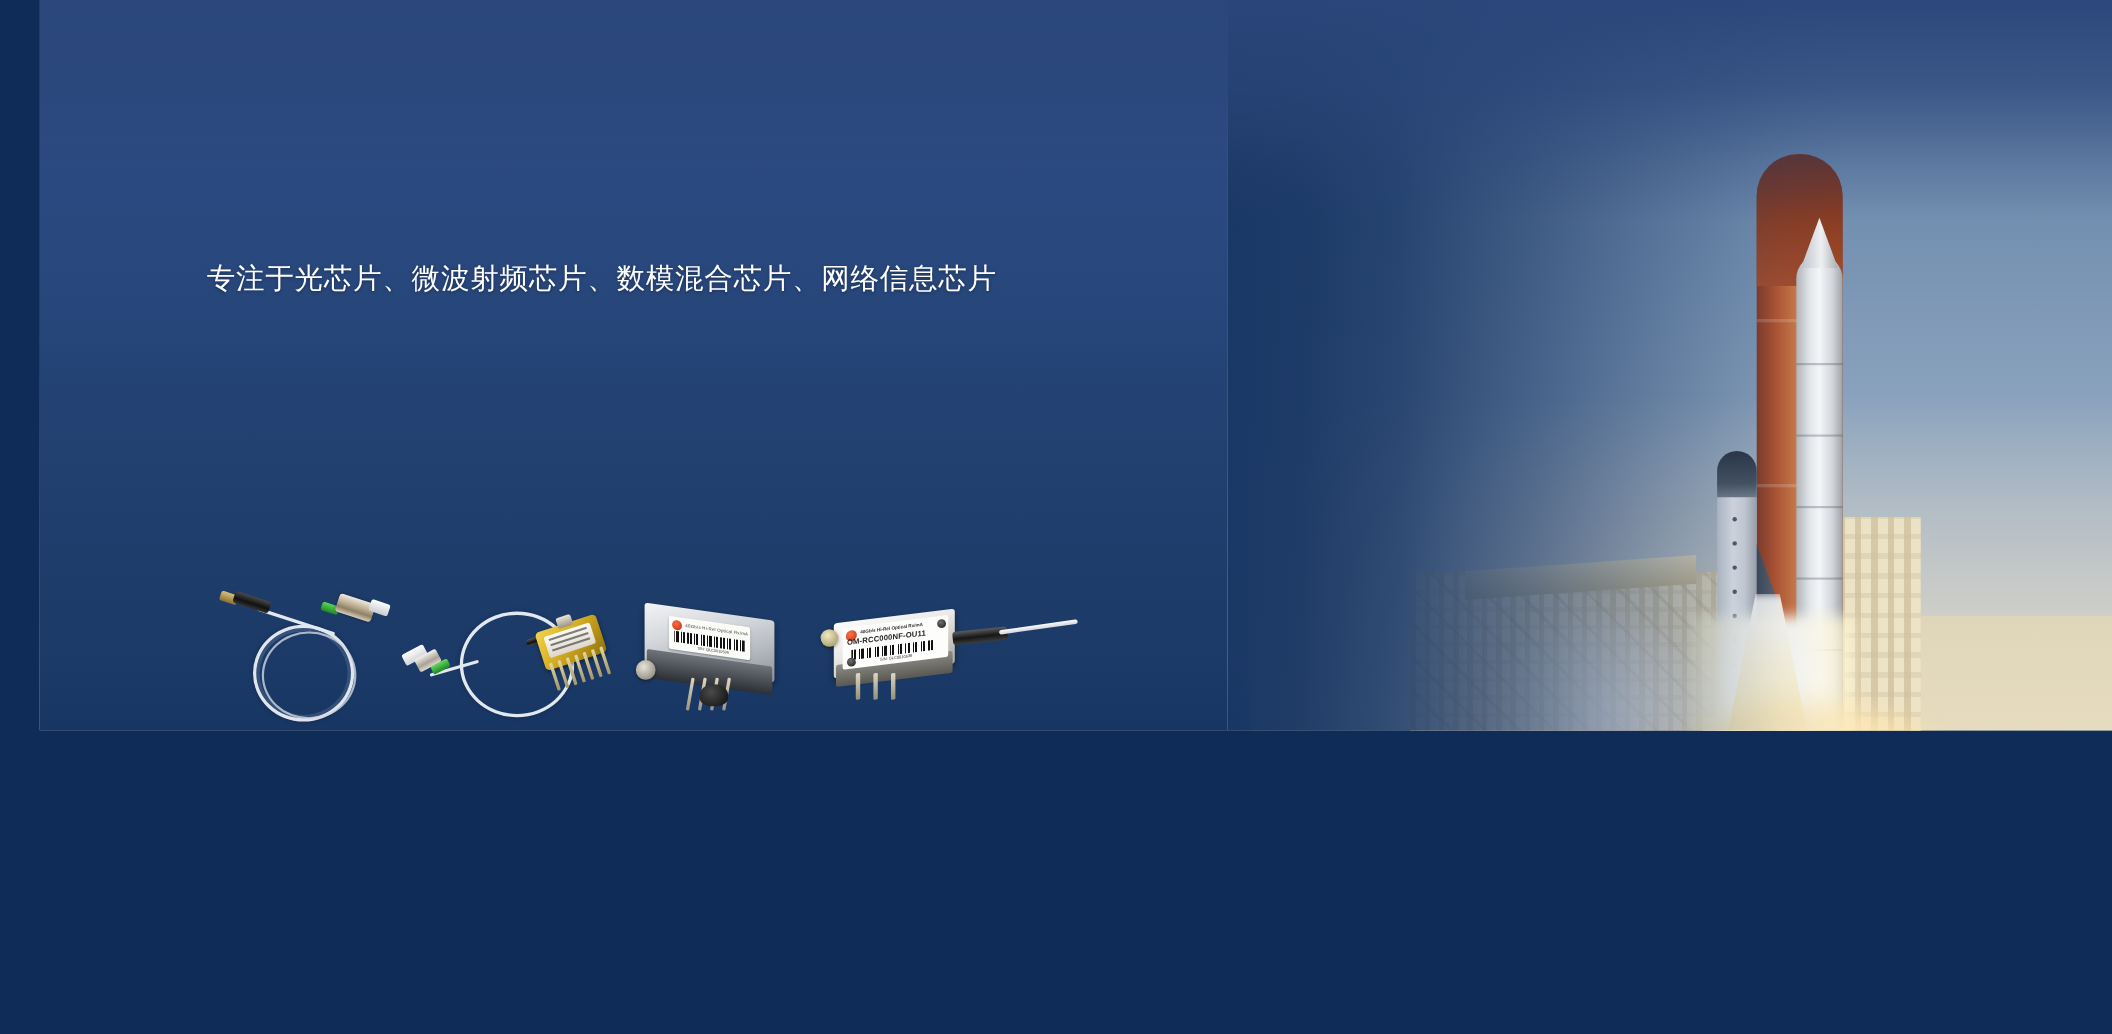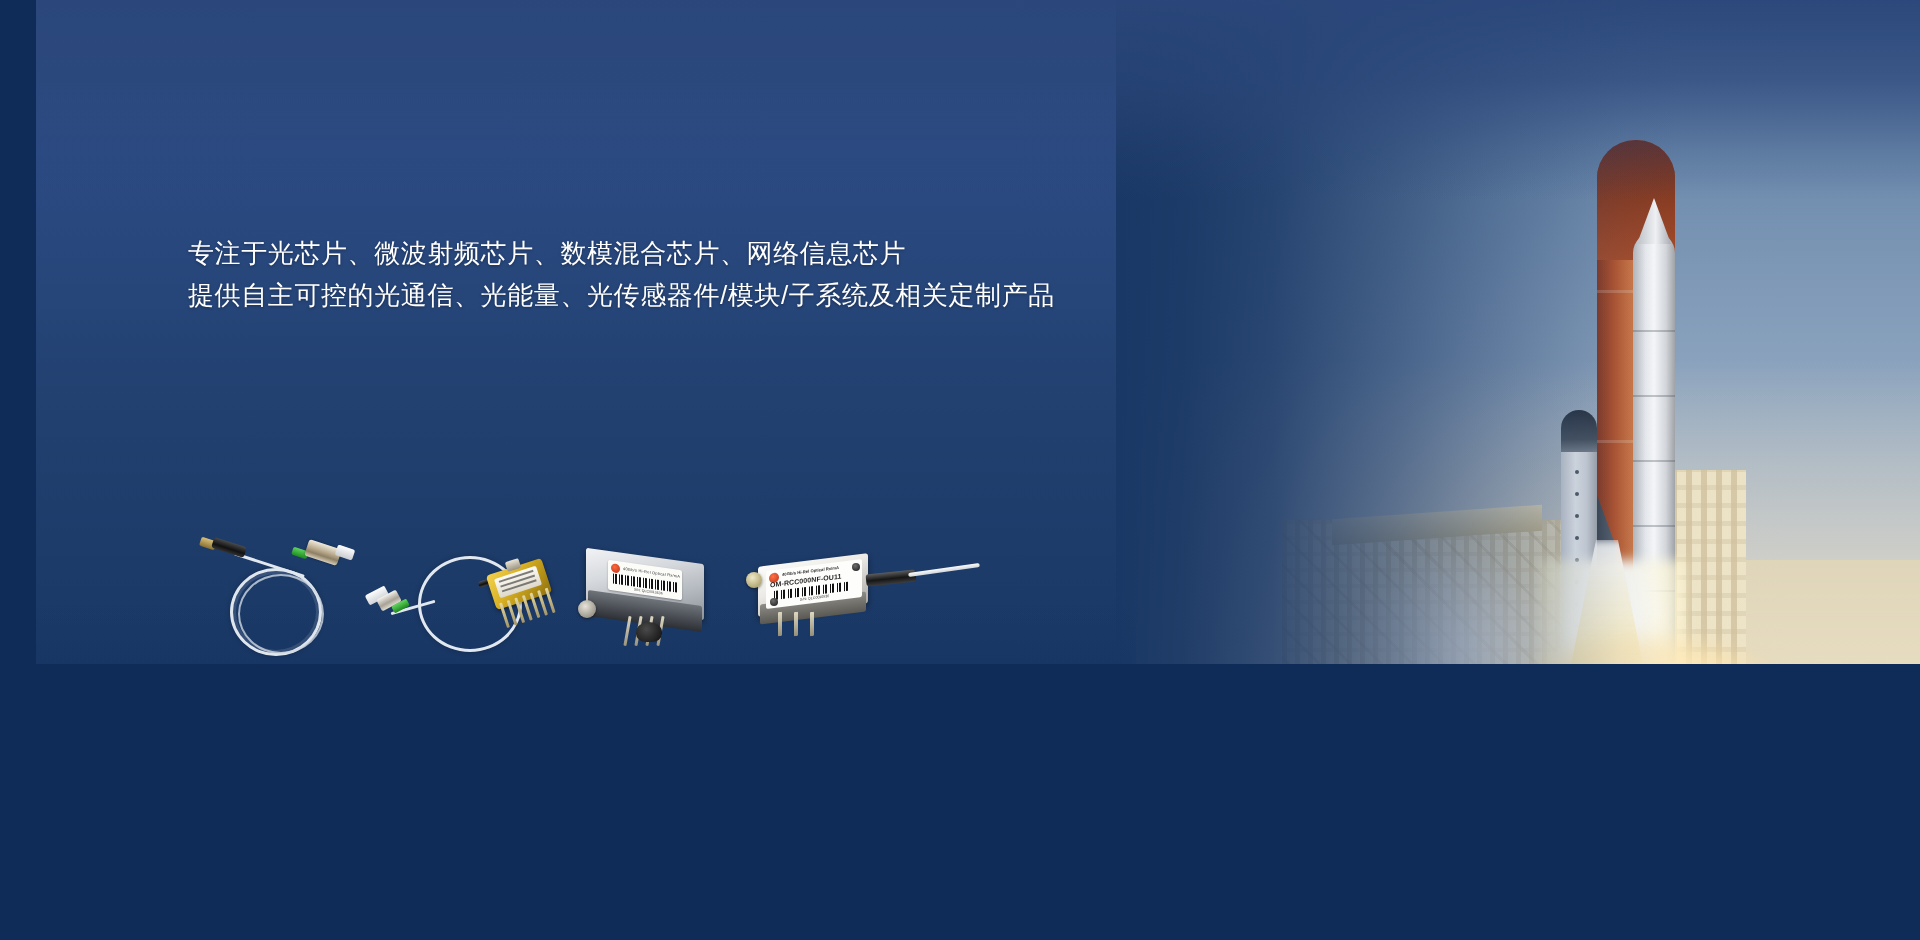--- a/index.html
+++ b/index.html
@@ -398,21 +398,20 @@
   <div class="smoke s4"></div>
   <div class="light-pole"></div>
 
   <div class="overlay-flat"></div>
   <div class="overlay-fade"></div>
   <div class="overlay-top"></div>
   <div class="overlay-bottomleft"></div>
 
   <div class="copy">
     <div class="sub-line">专注于光芯片、微波射频芯片、数模混合芯片、网络信息芯片</div>
-    <div class="sub-line">提供自主可控的光通信、光能量、光传感器件/模块/子系统及相关定制产品</div>
 
   </div>
 
   <div class="products">
 
     <div class="pig1">
       <div class="coil1"></div>
         <div class="coil1b"></div>
       <div class="lead1"></div>
       <div class="conn-gold"></div>

